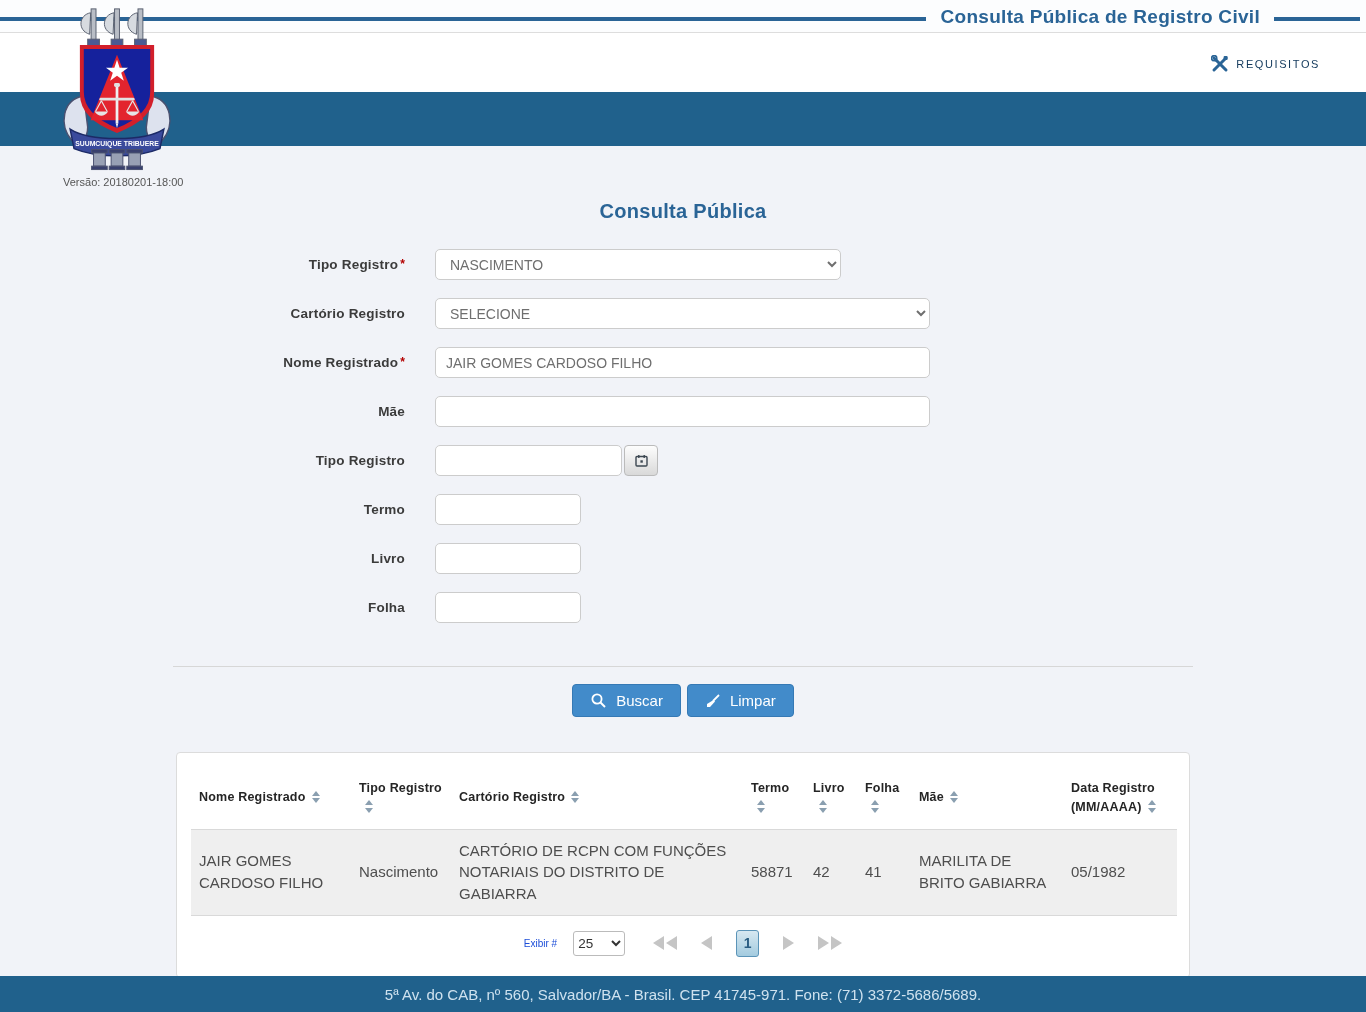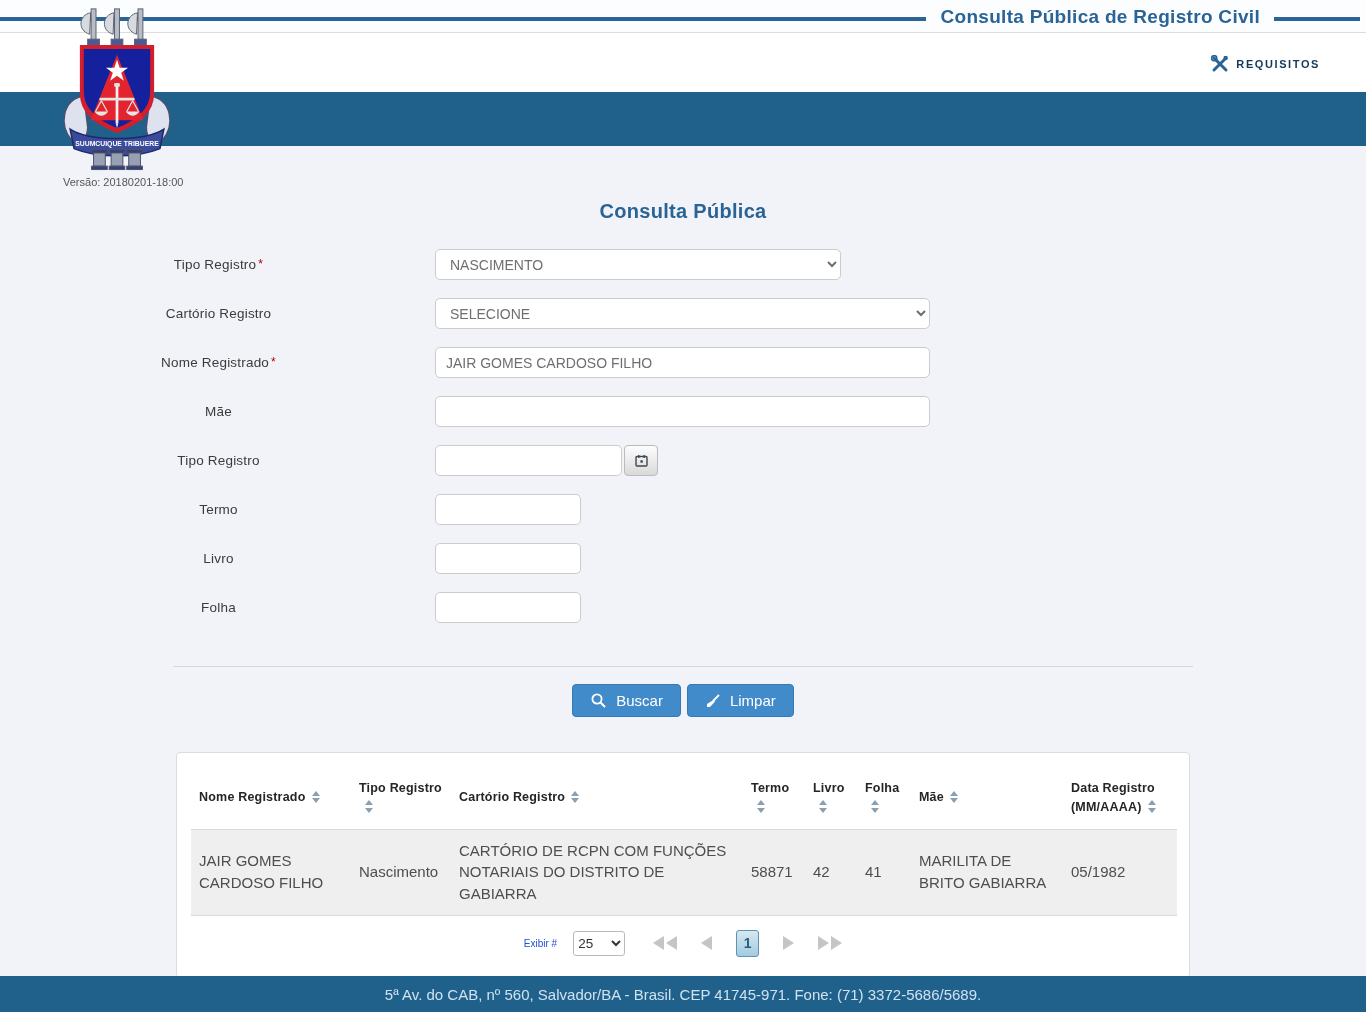--- a/index.html
+++ b/index.html
@@ -14,34 +14,34 @@
   .topstrip { position:relative; height:33px; background:#fcfdfe; border-bottom:1px solid #ddd; }
   .toprule { position:absolute; left:0; right:6px; top:17px; height:4px; background:#2a6496; }
   .apptitle {
     position:absolute; right:92px; top:6px; background:#fcfdfe; padding:0 14px;
     color:#2a6496; font-size:19px; font-weight:bold; letter-spacing:.3px; white-space:nowrap;
   }
   
   .whiteband { height:59px; background:#fff; position:relative; }
   .requisitos {
     position:absolute; right:46px; top:22px; display:flex; align-items:center; gap:7px;
-    color:#12395c; font-size:11px; font-weight:bold; letter-spacing:1.6px; cursor:pointer;
+    color:#12395c; font-size:11px; font-weight:normal; letter-spacing:1.6px; cursor:pointer;
     text-decoration:none;
   }
   
   .blueband { height:54px; background:#20618c; }
   
   .logo { position:absolute; left:58px; top:4px; z-index:5; }
   .version { position:absolute; left:63px; top:176px; z-index:5; font-size:11px; color:#555; }
   
   .main { padding-top:54px; }
   .formtitle { text-align:center; color:#2a6496; font-size:20px; font-weight:bold; letter-spacing:.3px; margin-bottom:26px; }
   .form-row { display:flex; align-items:flex-start; margin-bottom:18px; }
   .form-label {
-    width:405px; text-align:center; font-size:13.5px; font-weight:normal; color:#3b3b3b;
+    width:405px; text-align:right; font-size:13.5px; font-weight:bold; color:#3b3b3b;
     padding-top:8px; letter-spacing:.2px;padding-left:32px;
   }
   .req { color:#b30000; font-size:12px; margin-left:2px; vertical-align:top; }
   .form-ctrl { margin-left:30px; display:flex; align-items:center; }
   input[type=text], select.field {
     height:31px; border:1px solid #ccc; border-radius:5px; background:#fff;
     font-family:"Liberation Sans",sans-serif; font-size:14px; color:#6f6f6f; padding:0 10px;
   }
   select.field { color:#6f6f6f; }
   .w-select1 { width:406px; }

